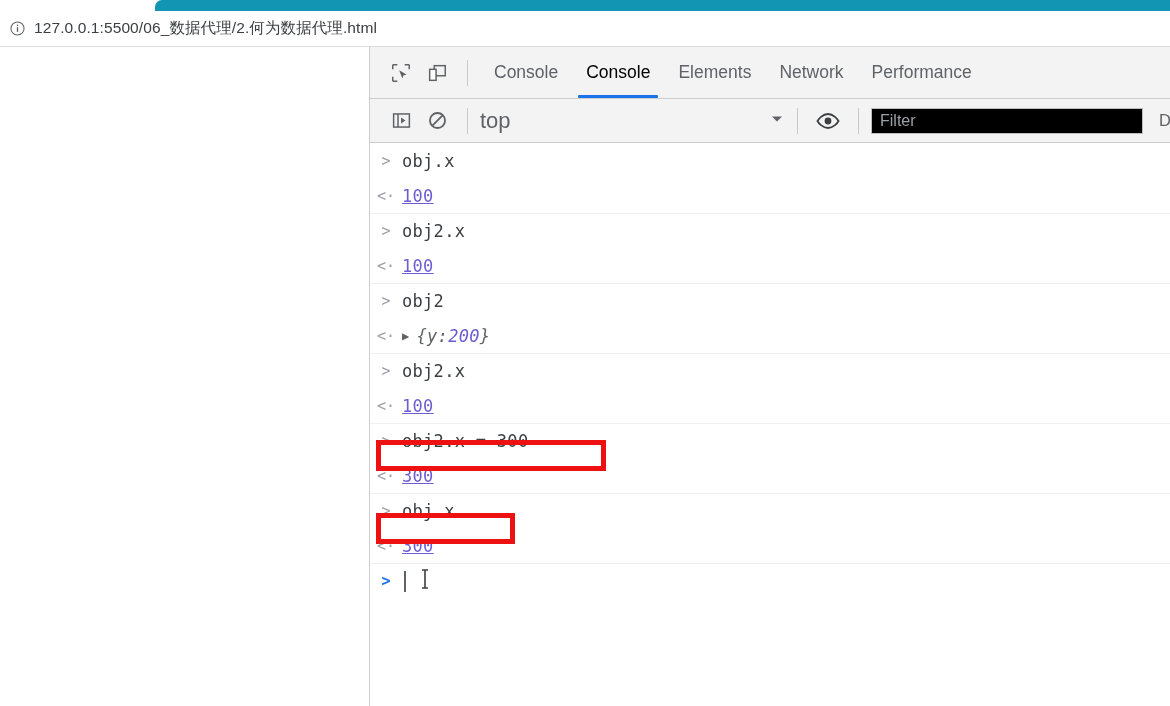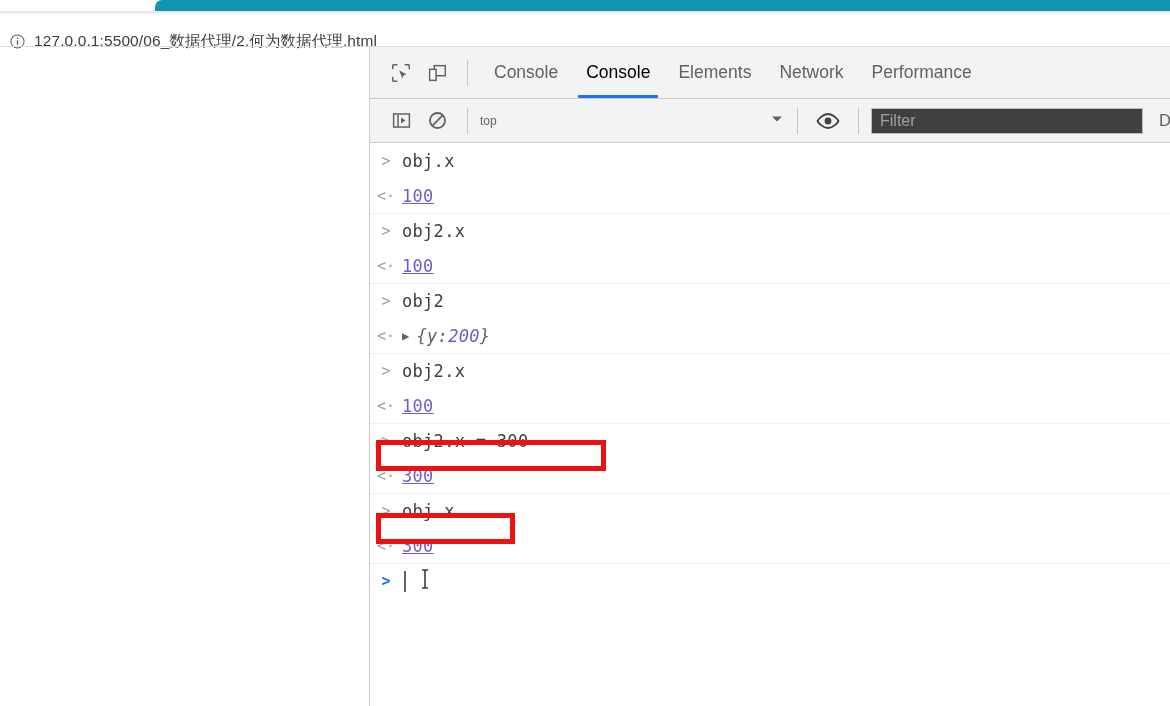--- a/index.html
+++ b/index.html
@@ -19,21 +19,21 @@
   .tab-active {
     position:absolute; left:155px; top:0; width:1015px; height:11px;
     background:#1295b2;
     border-top-left-radius:7px;
   }
   .tab-shadow {
     position:absolute; left:0; top:11px; width:1170px; height:4px;
     background:linear-gradient(to bottom,#e2e2e2,#ffffff);
   }
   .urlbar {
-    position:absolute; left:0; top:24px; width:1170px; height:34px;
+    position:absolute; left:0; top:11px; width:1170px; height:34px;
     background:#ffffff;
     display:flex; align-items:center;
   }
   .url-info-icon {
     margin-left:10px; width:15px; height:15px;
     display:flex; align-items:center; justify-content:center;
   }
   .url-text {
     margin-left:9px;
     font-size:15.5px; color:#3c4043; letter-spacing:0.1px;
@@ -83,25 +83,25 @@
     position:relative; height:44px; width:100%;
     background:#f3f3f3;
     border-bottom:1px solid #cdcdcd;
     display:flex; align-items:center;
     box-sizing:border-box;
   }
   .ctx-select {
     display:flex; align-items:center;
     width:305px; height:26px; flex:none;
   }
-  .ctx-label { font-size:12px; color:#5f6368; }
+  .ctx-label { font-size:22px; color:#5f6368; }
   .ctx-caret { margin-left:auto; }
   .filter-input {
     width:272px; height:26px; flex:none;
-    background:#404040; border:1px solid #bdbdbd;
+    background:#000000; border:1px solid #bdbdbd;
     display:flex; align-items:center; box-sizing:border-box;
   }
   .filter-input .ph { font-size:16px; color:#9aa0a6; padding-left:8px; }
   .levels { font-size:16.5px; color:#5f6368; margin-left:16px; white-space:nowrap; }
 
   
   .console-body {
     position:relative; width:100%;
     height:561px; background:#ffffff; overflow:hidden;
   }

